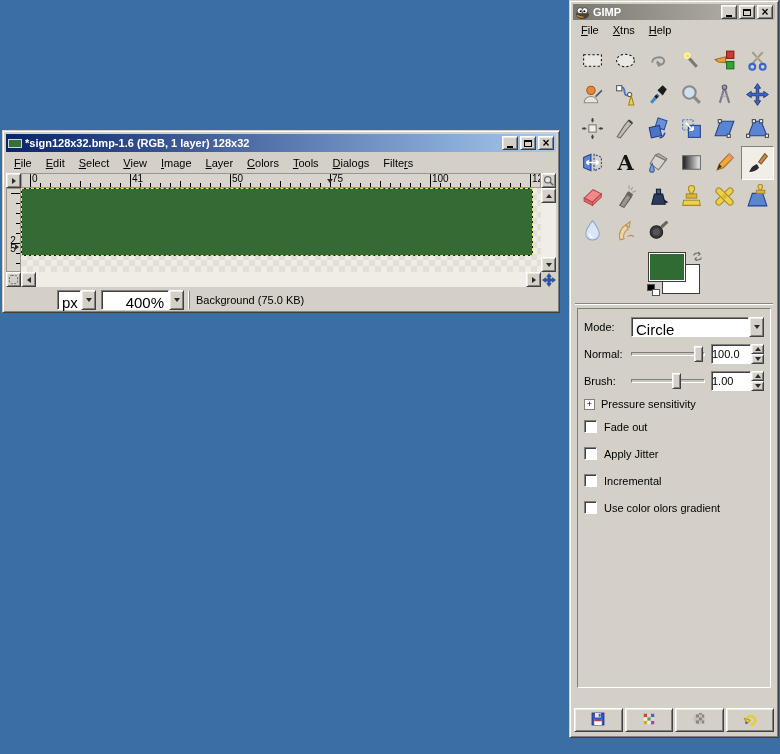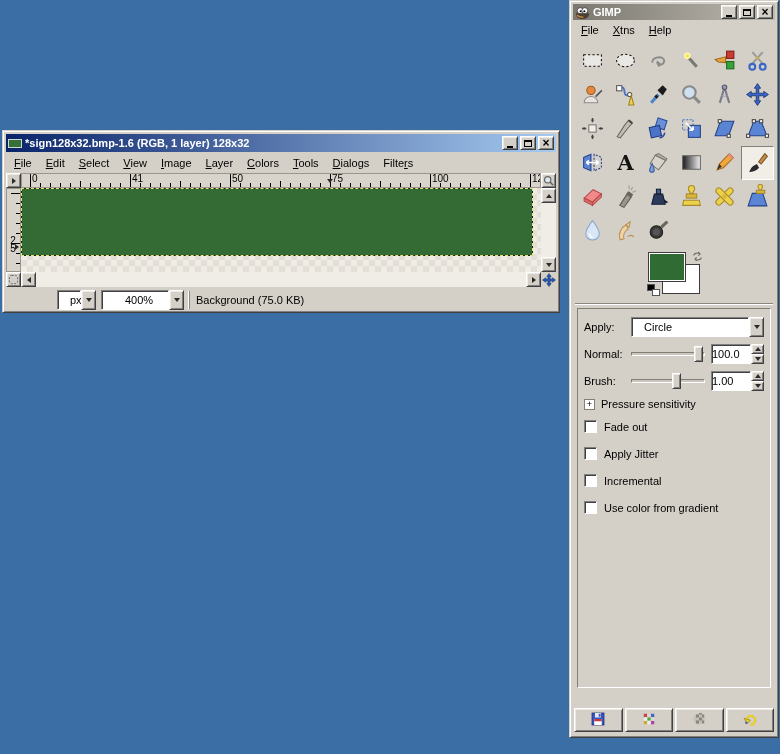--- a/index.html
+++ b/index.html
@@ -46,24 +46,24 @@
 #viewport{position:absolute;left:15px;top:15px;right:15px;bottom:15px;overflow:hidden;background:conic-gradient(#efece5 25%,#e3dfd7 0 50%,#efece5 0 75%,#e3dfd7 0) 0 0/12px 12px}
 #canvas{position:absolute;left:0;top:0;width:512px;height:68px;border:1px solid #1c1c1c}
 #canvas:after{content:"";position:absolute;inset:-1px;border:1px dashed #dce877;pointer-events:none}
 .vscroll{position:absolute;right:0;top:15px;bottom:15px;width:15px;background:#f0ede7}
 .hscroll{position:absolute;left:15px;right:15px;bottom:0;height:15px;background:#f0ede7;display:flex;justify-content:space-between}
 .sb-btn{width:15px;height:15px;display:flex;align-items:center;justify-content:center}
 #quickmask-btn{position:absolute;left:0;bottom:0;width:15px;height:15px;display:flex;align-items:center;justify-content:center}
 #nav-btn{position:absolute;right:0;bottom:0;width:15px;height:15px;display:flex;align-items:center;justify-content:center;padding:0}
 #statusbar{height:24px;display:flex;align-items:center;gap:5px;padding:2px 2px 0 2px;box-shadow:0 -1px 0 #fff,0 -2px 0 #8a867e}
 .combo{display:flex;height:20px}
-.combo-val{background:#fff;border:1px solid;border-color:#808080 #fff #fff #808080;box-shadow:inset 1px 1px 0 #404040;padding:3px 4px 0 12px;font-size:11px}
+.combo-val{background:#fff;border:1px solid;border-color:#808080 #fff #fff #808080;box-shadow:inset 1px 1px 0 #404040;padding:3px 4px 0 4px;font-size:15px}
 .combo-btn{width:15px;display:flex;align-items:center;justify-content:center}
 #unit-combo .combo-val{width:24px}
-#zoom-combo .combo-val{width:68px;text-align:center}
+#zoom-combo .combo-val{width:68px;text-align:right}
 #status-text{border-left:1px solid #8a867e;box-shadow:-1px 0 0 #fff;padding:0 6px;height:18px;display:flex;align-items:center;white-space:nowrap}
 
 
 #toolbox{left:569px;top:0;width:210px;height:738px}
 #toolbox .titlebar{height:16px}
 #toolbox .menubar{height:20px}
 #tool-grid{display:grid;grid-template-columns:repeat(6,33px);grid-auto-rows:34px;padding:4px 0 2px 3px}
 .tool{display:flex;align-items:center;justify-content:center}
 .tool svg{width:25px;height:25px}
 .tool.selected{background:#f1eee8;border:1px solid;border-color:#827f77 #fff #fff #827f77}
@@ -537,21 +537,21 @@
       </svg>
     </span>
     <span id="default-colors">
       <span class="bw b"></span>
       <span class="bw w"></span>
     </span>
   </div>
   <div class="separator"></div>
   <div id="tool-options">
     <div class="opt-row">
-      <span class="opt-label">Apply:</span>
+      <span class="opt-label">Mode:</span>
       <span class="combo" id="mode-combo">
         <span class="combo-val">Circle</span>
         <span class="combo-btn raised">
             <span class="tri tri-down"></span>
           </span>
       </span>
     </div>
     <div class="opt-row">
       <span class="opt-label">Normal:</span>
       <span class="slider">
@@ -600,21 +600,21 @@
         <div class="cb-row">
           <span class="cbx"></span>
           <span>Apply Jitter</span>
         </div>
         <div class="cb-row">
           <span class="cbx"></span>
           <span>Incremental</span>
         </div>
         <div class="cb-row">
           <span class="cbx"></span>
-          <span>Use color from gradient</span>
+          <span>Use color olors gradient</span>
         </div>
       </div>
   </div>
   <div id="bottom-btns">
       <div class="bb raised">
         <span><svg viewBox="0 0 24 24">
             <rect x="4" y="4" width="16" height="16" fill="#3a56c4" stroke="#1c2a66"></rect>
             <rect x="8" y="4" width="8" height="6" fill="#e4e8f2"></rect>
             <rect x="13" y="5" width="2.5" height="4" fill="#3a56c4"></rect>
             <rect x="7" y="12" width="10" height="8" fill="#fff"></rect>

